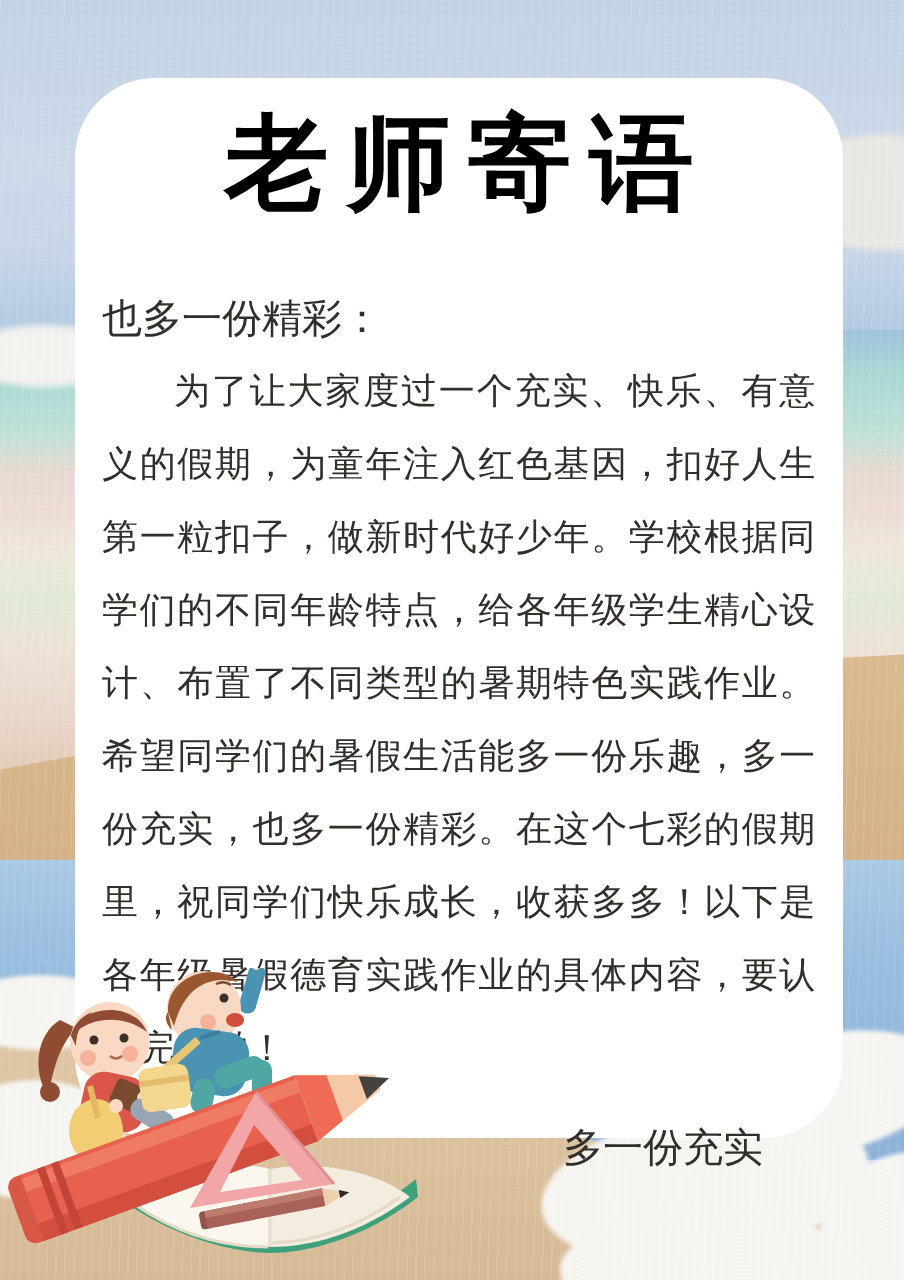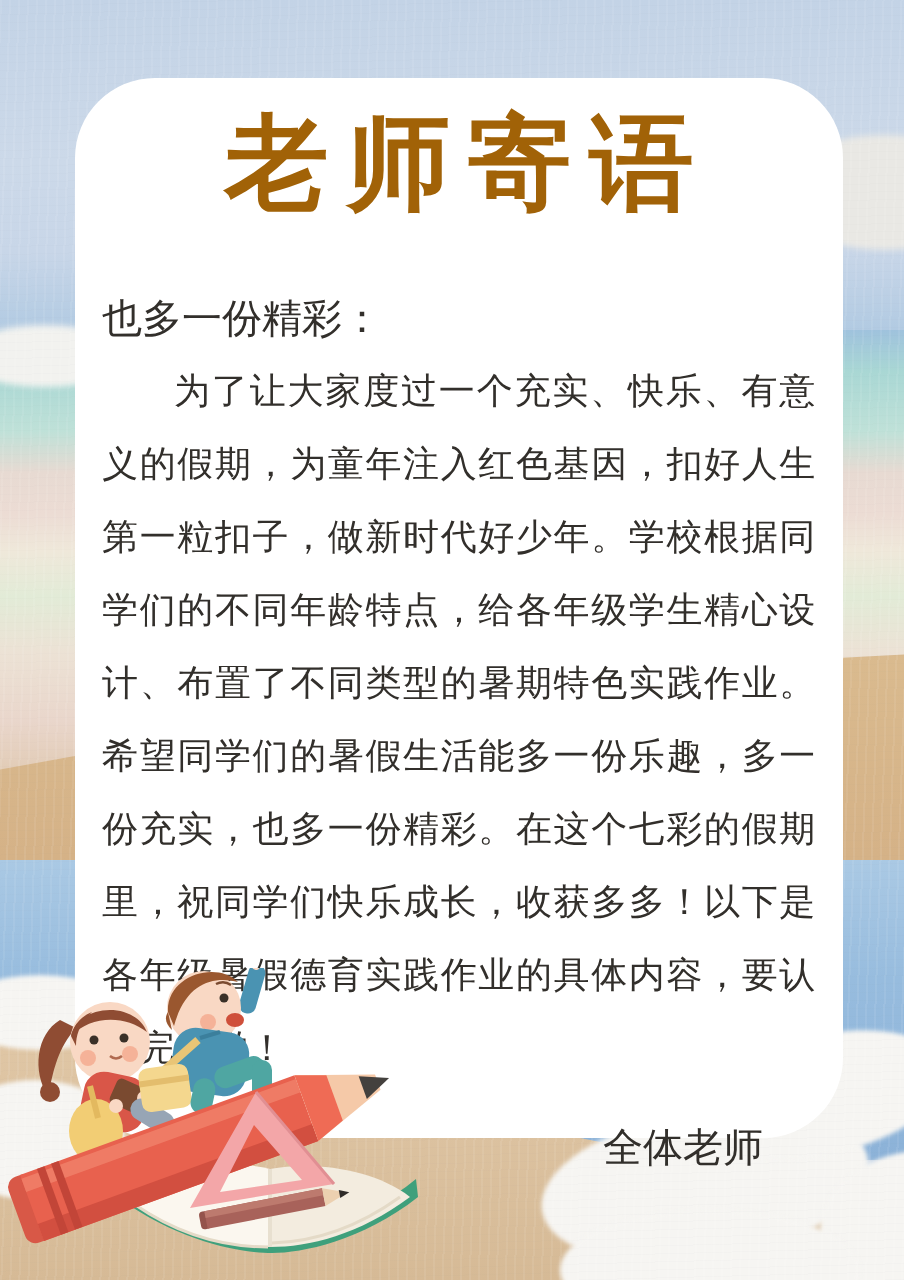--- a/index.html
+++ b/index.html
@@ -45,21 +45,21 @@
   .foam.f7{left:250px;top:1015px;width:120px;height:45px;opacity:.8;}
   .texture{position:absolute;left:0;top:0;width:904px;height:1280px;opacity:.45;pointer-events:none;
     background:
      repeating-linear-gradient(92deg,rgba(255,255,255,.16) 0 2px,rgba(255,255,255,0) 2px 9px),
      repeating-linear-gradient(-1.5deg,rgba(120,120,130,.05) 0 1px,rgba(255,255,255,0) 1px 8px);}
   
   .card{position:absolute;left:75px;top:78px;width:768px;height:1060px;
     background:#ffffff;border-radius:80px;z-index:5;}
   .card-title{margin:26px 0 0 0;text-align:center;
     font-size:104px;line-height:1.15;font-weight:bold;letter-spacing:0.17em;
-    color:#a16207;text-indent:0.17em; 
+    color:#000000;text-indent:0.17em; 
     font-family:"Liberation Serif","DejaVu Serif",serif;}
   .card-text{margin:58px 27px 0 27px;color:#322f2b;}
   .greeting{font-size:40px;line-height:73px;margin:0;}
   .body-par{font-size:36px;line-height:73px;margin:0;text-align:justify;
     text-indent:2em;letter-spacing:.02em;}
   .signature{font-size:40px;line-height:73px;margin:26px 53px 0 0;text-align:right;}
   
   .illus{position:absolute;left:-6px;top:968px;z-index:8;}
 </style>
 </head>
@@ -81,21 +81,21 @@
 <div class="foam f5"></div>
 <div class="foam f6"></div>
 <div class="foam f7"></div>
 <div class="texture"></div>
 
 <div class="card">
   <h1 class="card-title">老师寄语</h1>
   <div class="card-text">
     <p class="greeting">也多一份精彩：</p>
     <p class="body-par">为了让大家度过一个充实、快乐、有意义的假期，为童年注入红色基因，扣好人生第一粒扣子，做新时代好少年。学校根据同学们的不同年龄特点，给各年级学生精心设计、布置了不同类型的暑期特色实践作业。希望同学们的暑假生活能多一份乐趣，多一份充实，也多一份精彩。在这个七彩的假期里，祝同学们快乐成长，收获多多！以下是各年级暑假德育实践作业的具体内容，要认真完成哟！</p>
-    <p class="signature">全体老师</p>
+    <p class="signature">多一份充实</p>
   </div>
 </div>
 
 <svg class="illus" width="440" height="312" viewBox="0 0 440 312">
 
   <g>
     <path d="M128,267 C188,311 248,319 278,319 C308,319 368,307 422,263 L424,281 C368,325 308,337 278,337 C248,337 188,327 126,283 Z" fill="#3fa07c" transform="translate(0,-52)"></path>
     <path d="M134,231 C190,271 240,279 276,279 L276,201 C235,191 185,195 134,231 Z" fill="#fbf7ef"></path>
     <path d="M276,279 C315,279 365,267 416,229 C380,201 320,193 276,201 Z" fill="#f3ecdf"></path>
     <path d="M140,236 C192,272 238,279 274,279" stroke="#e4dac7" stroke-width="3" fill="none"></path>

